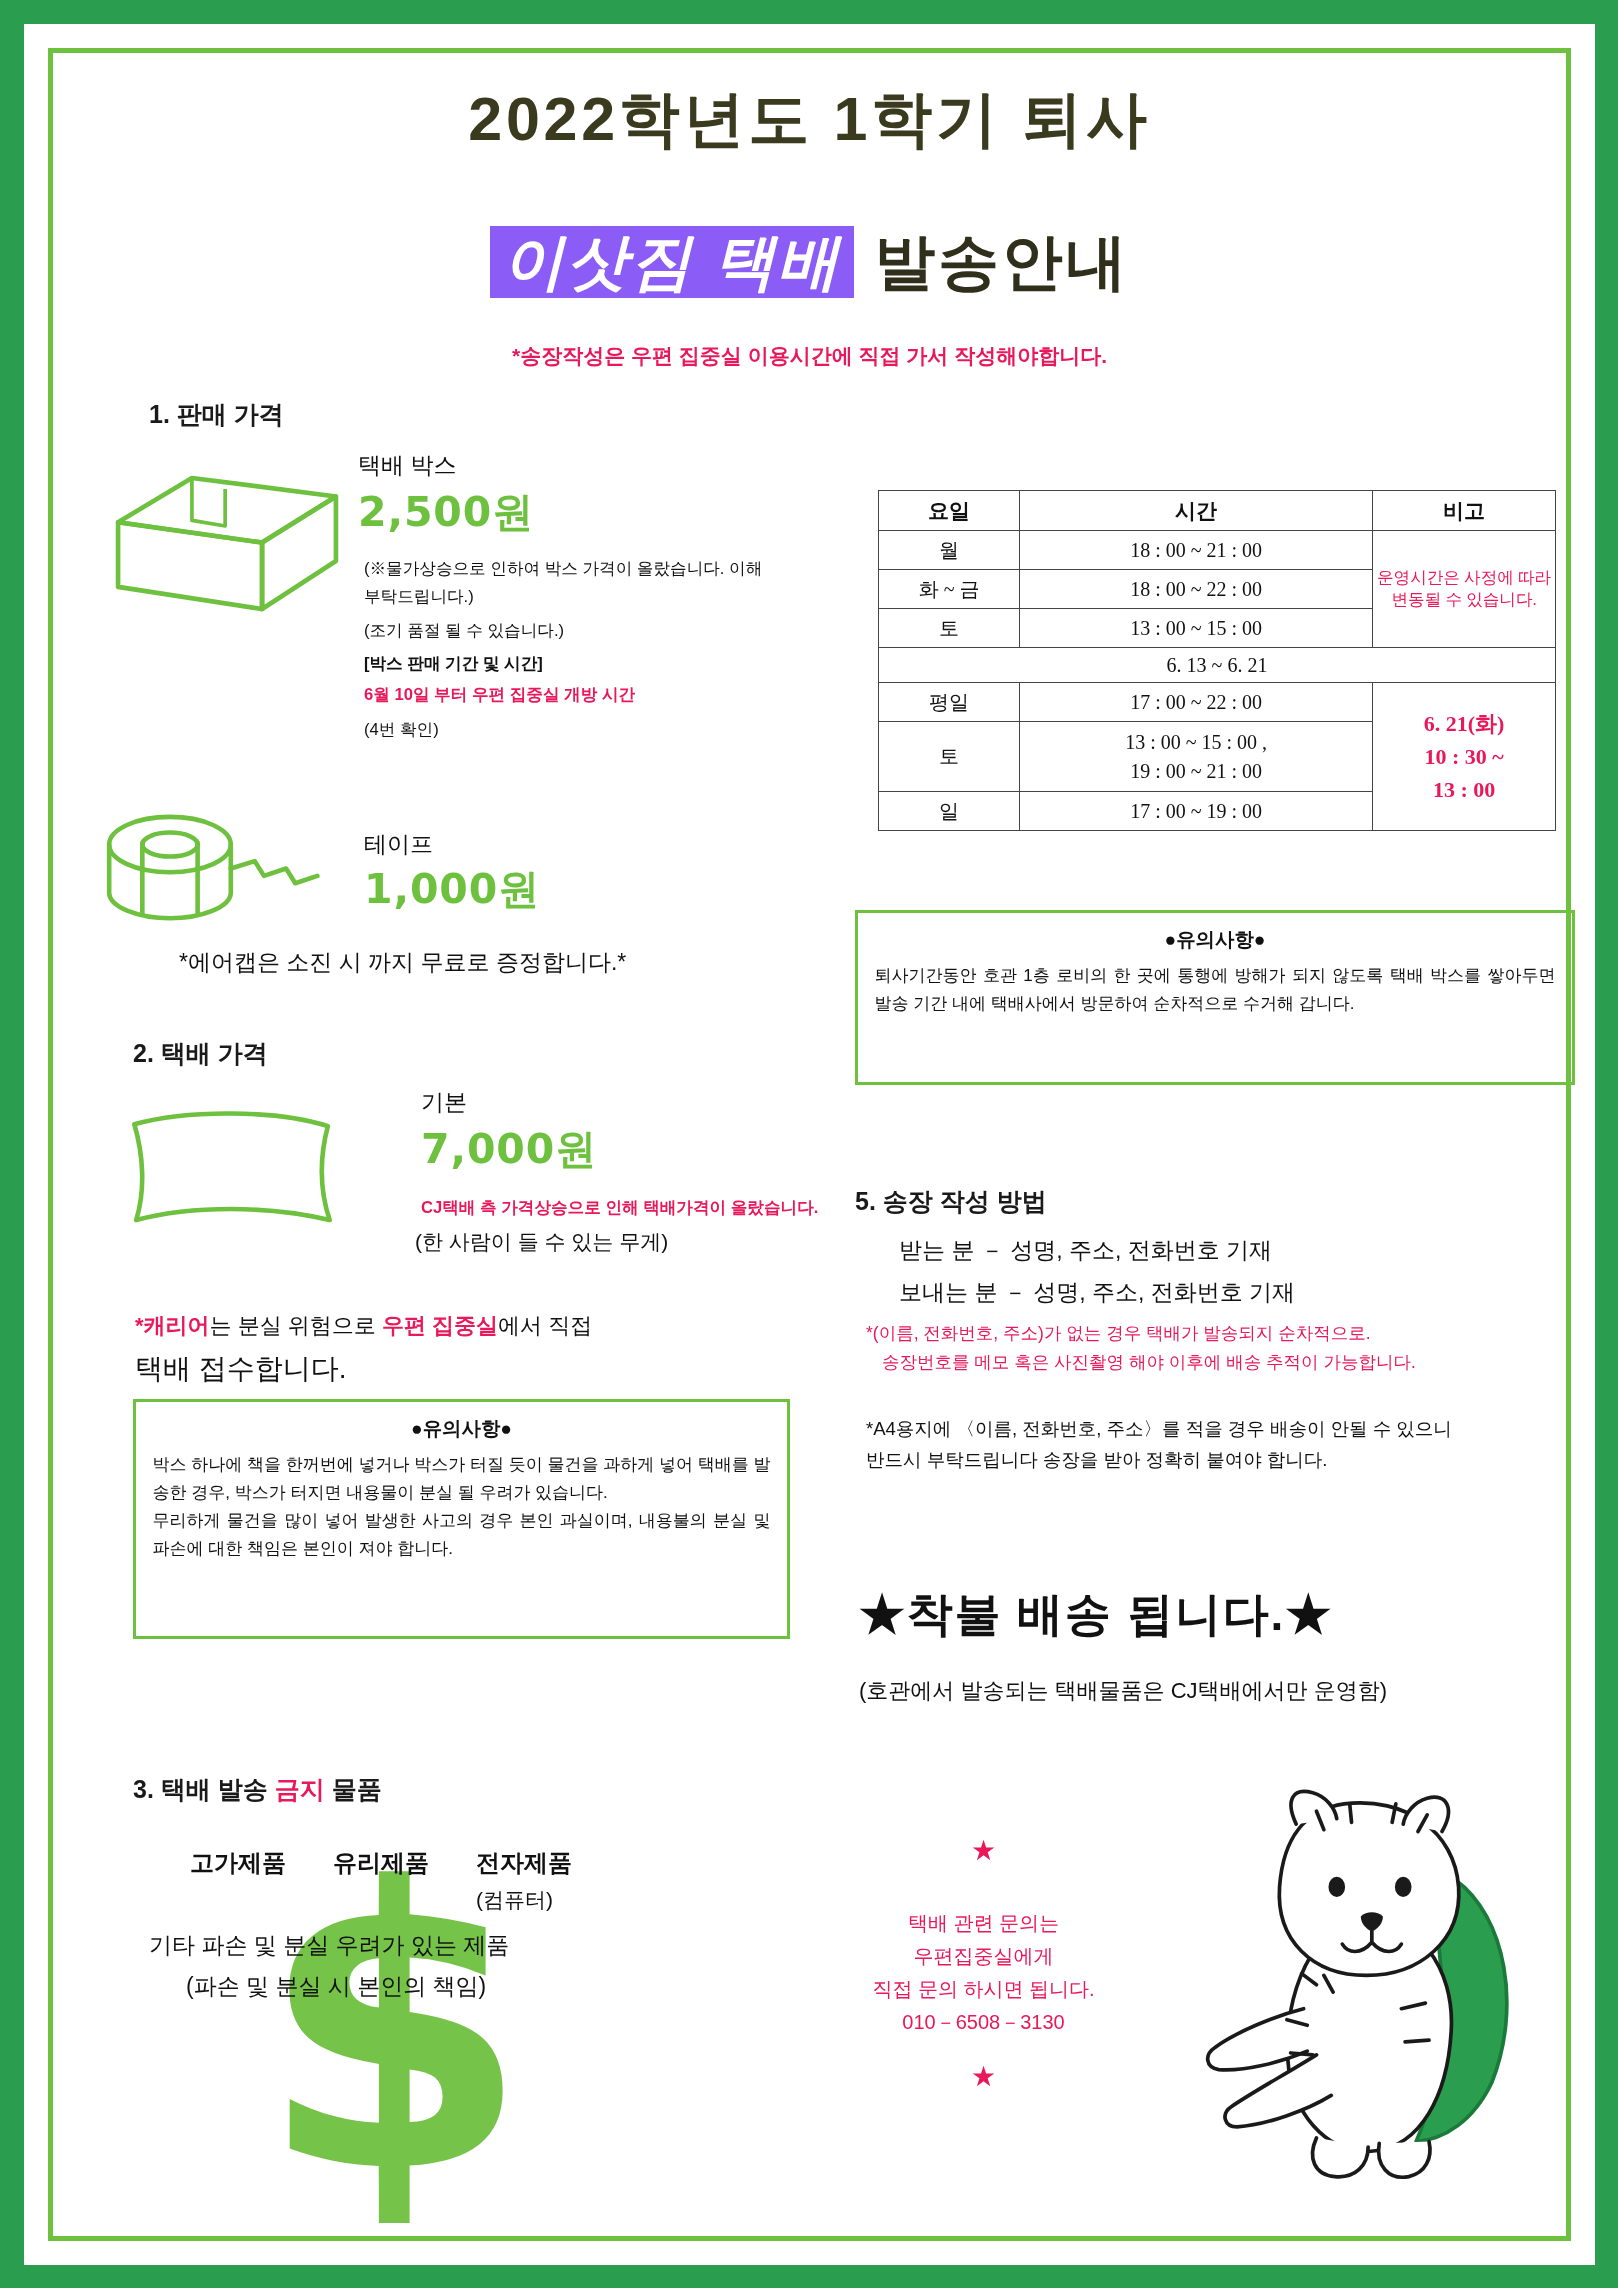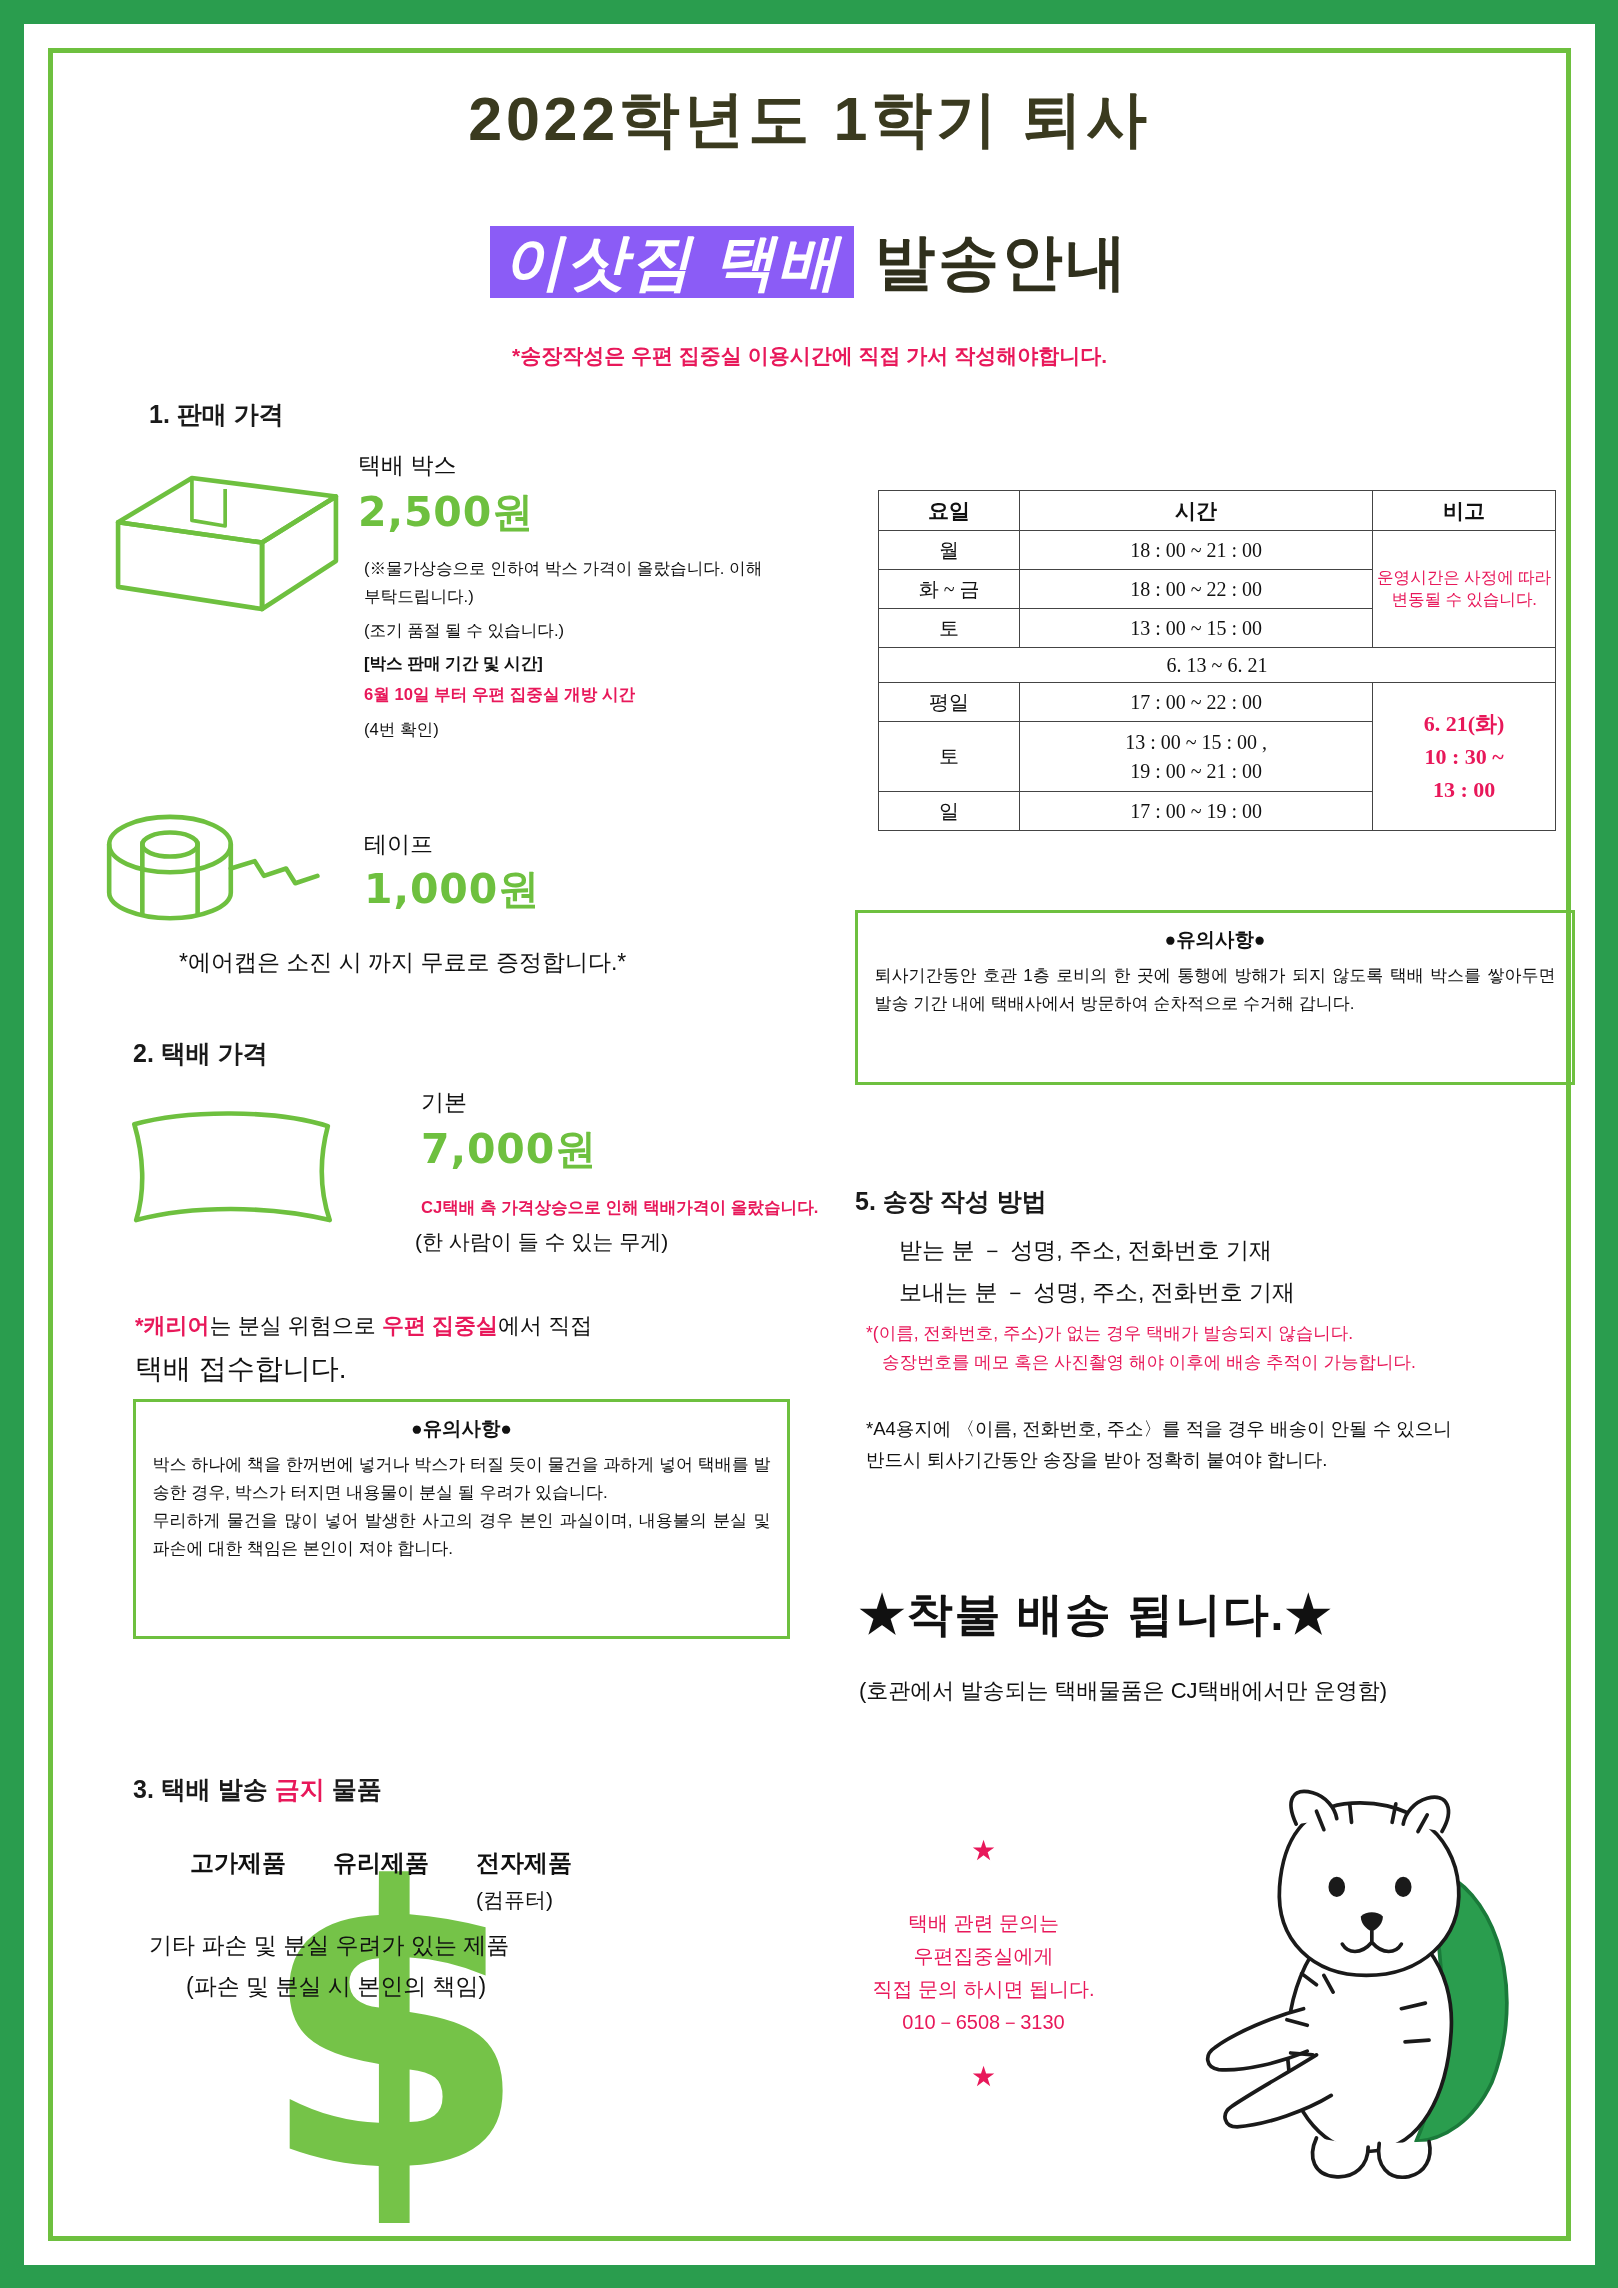--- a/index.html
+++ b/index.html
@@ -247,25 +247,25 @@
   <div class="caution" style="top:886px;left:831px;width:720px;height:175px;">
     <div class="ct">●유의사항●</div>
     <div class="cb">퇴사기간동안 호관 1층 로비의 한 곳에 통행에 방해가 되지 않도록 택배 박스를 쌓아두면 발송 기간 내에 택배사에서 방문하여 순차적으로 수거해 갑니다.</div>
   </div>
 
   <div class="sec-h" style="top:1161px;left:831px;">5. 송장 작성 방법</div>
 
   <div style="position:absolute;top:1211px;left:875px;font-size:23px;color:#111;">받는  분  －  성명, 주소, 전화번호 기재</div>
   <div style="position:absolute;top:1253px;left:875px;font-size:23px;color:#111;">보내는 분  －  성명, 주소, 전화번호 기재</div>
 
-  <div class="note-red" style="position:absolute;top:1296px;left:842px;font-size:17.5px;">*(이름, 전화번호, 주소)가 없는 경우 택배가 발송되지 않습니다.</div>
+  <div class="note-red" style="position:absolute;top:1296px;left:842px;font-size:17.5px;">*(이름, 전화번호, 주소)가 없는 경우 택배가 발송되지 순차적으로.</div>
   <div class="note-red" style="position:absolute;top:1325px;left:858px;font-size:17.5px;">송장번호를 메모 혹은 사진촬영 해야 이후에 배송 추적이 가능합니다.</div>
 
   <div style="position:absolute;top:1392px;left:842px;font-size:18.5px;color:#111;">*A4용지에 〈이름, 전화번호, 주소〉를 적을 경우 배송이 안될 수 있으니</div>
-  <div style="position:absolute;top:1423px;left:842px;font-size:18.5px;color:#111;">반드시 퇴사기간동안 송장을 받아 정확히 붙여야 합니다.</div>
+  <div style="position:absolute;top:1423px;left:842px;font-size:18.5px;color:#111;">반드시 부탁드립니다 송장을 받아 정확히 붙여야 합니다.</div>
 
   <div class="star-line" style="top:1560px;left:835px;">★착불 배송 됩니다.★</div>
   <div style="position:absolute;top:1652px;left:835px;font-size:22px;color:#111;">(호관에서 발송되는 택배물품은 CJ택배에서만 운영함)</div>
 
   <div class="contact" style="top:1804px;left:812px;width:295px;">
     <div class="star-sm">★</div>
     <div style="height:33px;"></div>
     <div>택배 관련 문의는</div>
     <div>우편집중실에게</div>
     <div>직접 문의 하시면 됩니다.</div>

